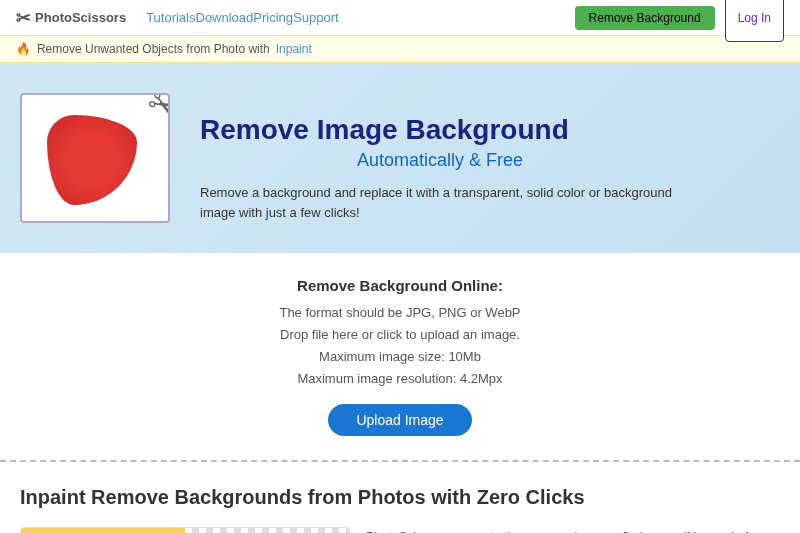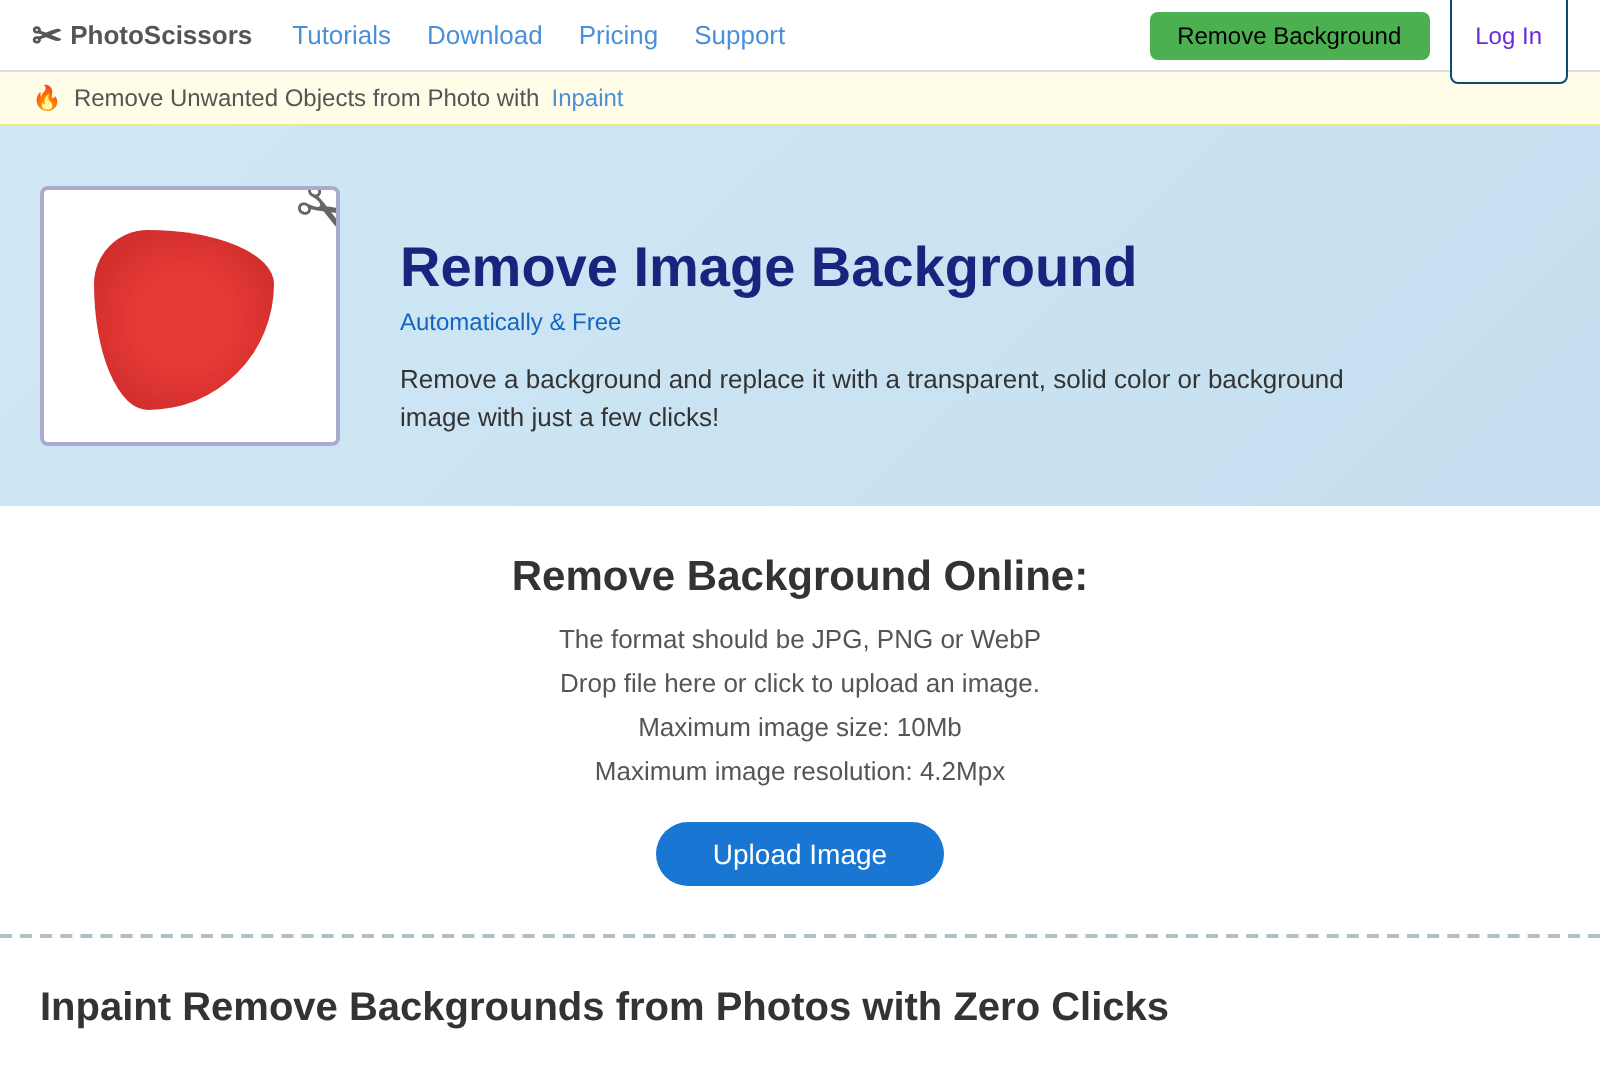--- a/index.html
+++ b/index.html
@@ -21,21 +21,20 @@
       font-size: 13px;
       font-weight: bold;
       color: #555;
       margin-right: 20px;
     }
     .scissors-icon {
       font-size: 18px;
     }
     .nav-links {
       display: flex;
-      gap: 18px;
       flex: 1;
     }
     .nav-link {
       font-size: 13px;
       color: #4a90d9;
       text-decoration: none;
       cursor: pointer;
     }
     .navbar-right {
       display: flex;
@@ -123,41 +122,42 @@
       transform: rotate(30deg);
     }
     .hero-content h1 {
       font-size: 28px;
       font-weight: bold;
       color: #1a237e;
       margin-bottom: 4px;
       margin-top: 20px;
     }
     .hero-content h2 {
-      font-size: 12px;
+      font-size: 18px;
       color: #1565c0;
       font-weight: normal;
       margin-bottom: 12px;
+      text-align: center;
     }
     .hero-content p {
       font-size: 13px;
       color: #333;
       line-height: 1.5;
       max-width: 480px;
     }
 
     
     .upload-section {
       background: #fff;
       padding: 24px 20px;
       text-align: center;
       border-bottom: 2px dashed #b0bec5;
     }
     .upload-section h3 {
-      font-size: 21px;
+      font-size: 15px;
       font-weight: bold;
       color: #333;
       margin-bottom: 8px;
     }
     .upload-section p {
       font-size: 13px;
       color: #555;
       line-height: 1.7;
     }
     .btn-upload {

